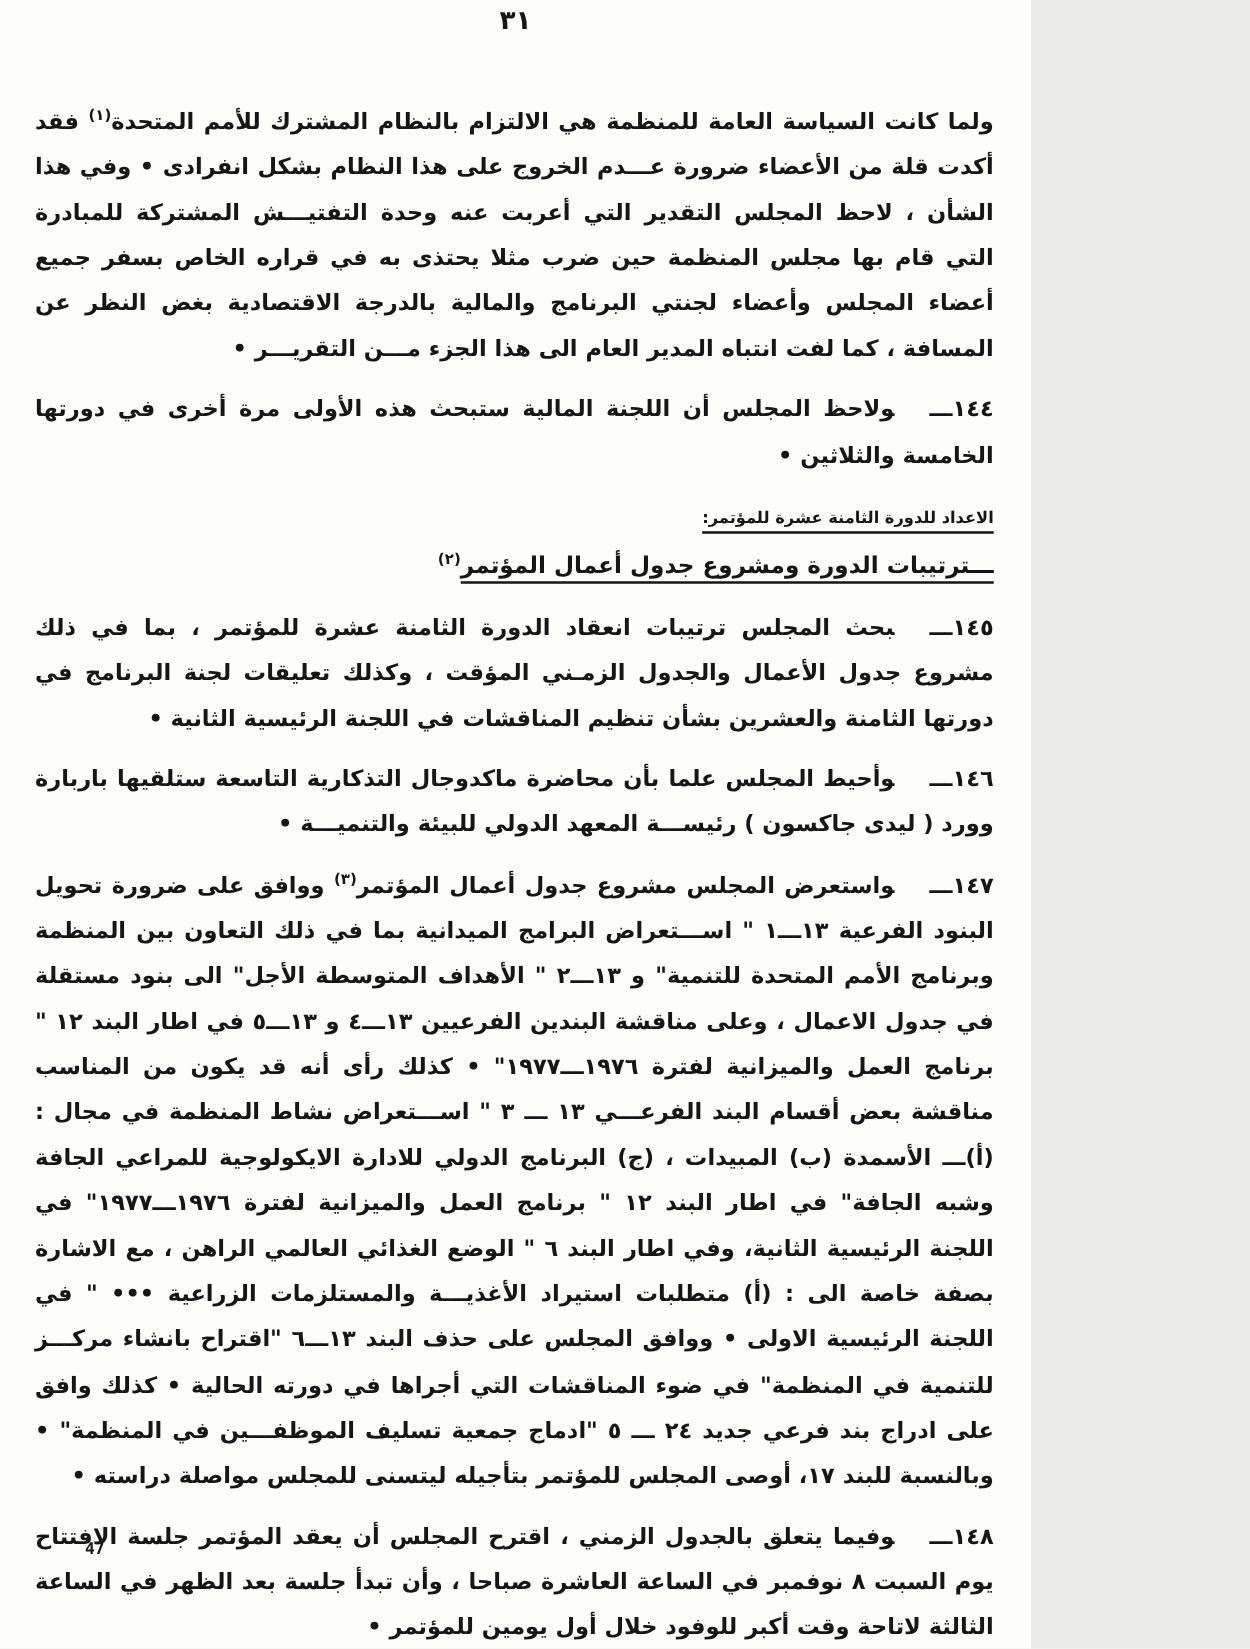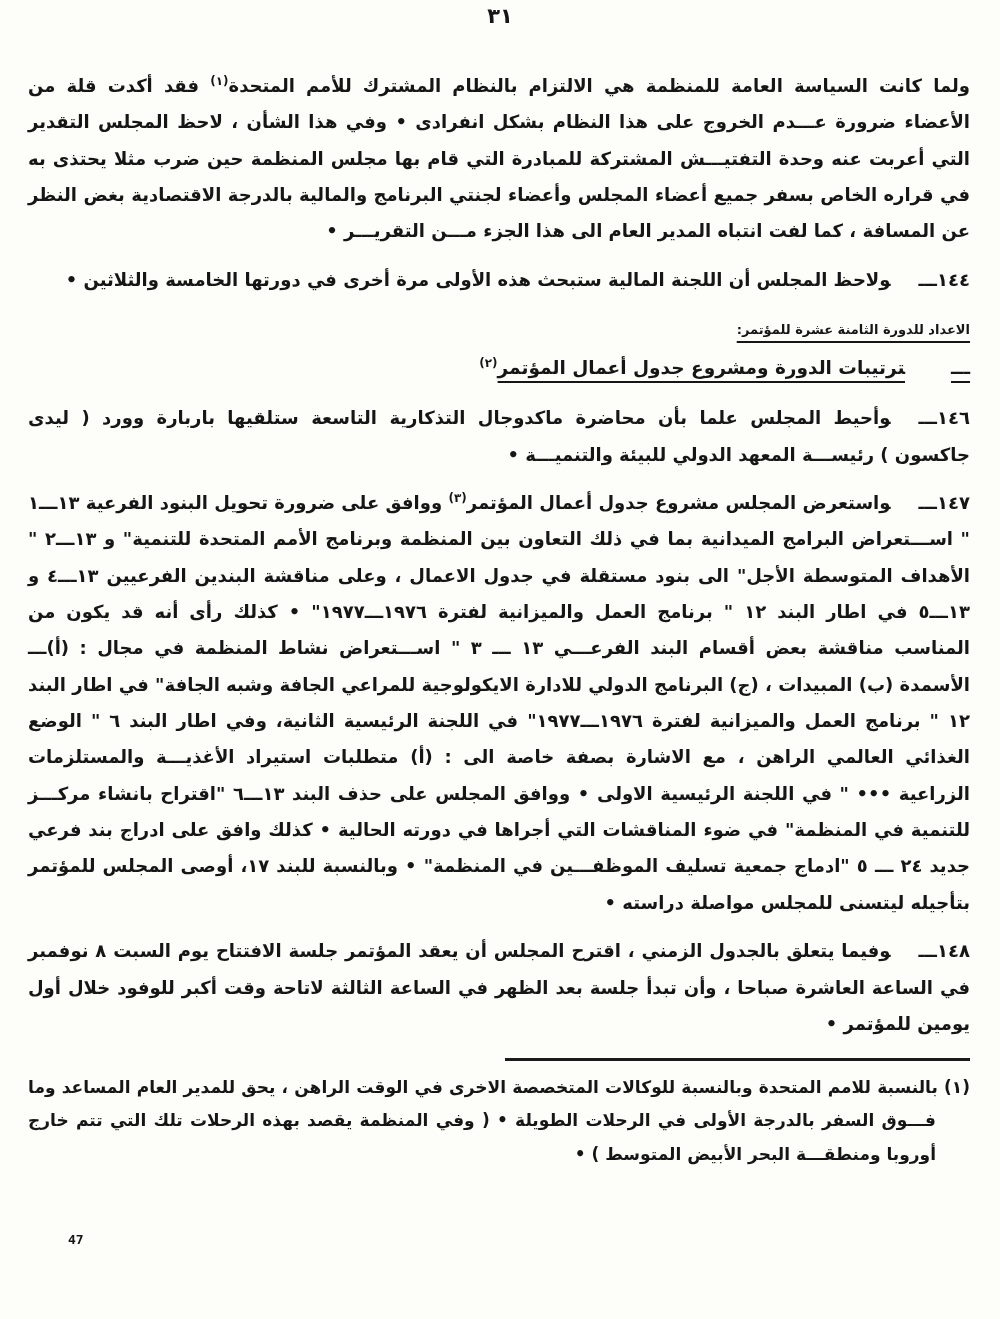--- a/index.html
+++ b/index.html
@@ -3,21 +3,21 @@
 <meta charset="utf-8">
 <style>
   html, body { margin: 0; padding: 0; }
   body {
     width: 1000px;
     background: #e9e9e6;
     font-family: "DejaVu Sans", sans-serif;
   }
   .page {
     position: relative;
-    width: 1000px;
+    width: 825px;
     height: 1319px;
     background: #fdfdfa;
     color: #161616;
     direction: rtl;
     overflow: hidden;
     box-sizing: border-box;
   }
   .content {
     padding: 12px 30px 0 28px;
   }
@@ -28,21 +28,21 @@
     font-weight: 700;
     padding-top: 4px;
   }
   p.body {
     font-size: 18px;
     font-weight: 700;
     line-height: 2.02;
     text-align: justify;
     margin: 0 0 12px 0;
   }
-  p.intro { margin-top: 28px; }
+  p.intro { margin-top: 40px; }
   .num { margin-left: 28px; white-space: nowrap; margin-top: 37px; }
   sup.fnref {
     font-size: 12px;
     font-weight: 700;
     vertical-align: super;
     line-height: 0;
   }
   .section-heading {
     font-size: 13px;
     font-weight: 700;
@@ -51,21 +51,21 @@
   .underlined {
     text-decoration: underline;
     text-decoration-thickness: 2px;
     text-underline-offset: 7px;
   }
   .subitem {
     font-size: 18.5px;
     font-weight: 700;
     margin: 0 0 22px 0;
   }
-  .subitem .dash { margin-left: 46px; }
+  .subitem .dash { }
   .fn-rule {
     width: 465px;
     height: 0;
     border: 0;
     border-top: 3px solid #1b1b1b;
     margin: 16px 0 10px auto;
   }
   p.footnote {
     font-size: 17px;
     font-weight: 700;
@@ -95,20 +95,21 @@
   <div class="content">
 
     <p class="body intro"><span>ولما كانت السياسة العامة للمنظمة هي الالتزام بالنظام المشترك للأمم المتحدة</span><sup class="fnref">(١)</sup> <span>فقد أكدت قلة من الأعضاء ضرورة عـــدم الخروج على هذا النظام بشكل انفرادى • وفي هذا الشأن ، لاحظ المجلس التقدير التي أعربت عنه وحدة التفتيـــش المشتركة للمبادرة التي قام بها مجلس المنظمة حين ضرب مثلا يحتذى به في قراره الخاص بسفر جميع أعضاء المجلس وأعضاء لجنتي البرنامج والمالية بالدرجة الاقتصادية بغض النظر عن المسافة ، كما لفت انتباه المدير العام الى هذا الجزء مـــن التقريـــر •</span></p>
 
     <p class="body"><span class="num">١٤٤ـــ</span><span>ولاحظ المجلس أن اللجنة المالية ستبحث هذه الأولى مرة أخرى في دورتها الخامسة والثلاثين •</span></p>
 
     <div class="section-heading"><span class="underlined">الاعداد للدورة الثامنة عشرة للمؤتمر:</span></div>
 
     <div class="subitem"><span class="dash underlined">ـــ</span><span class="underlined">ترتيبات الدورة ومشروع جدول أعمال المؤتمر</span><sup class="fnref">(٢)</sup></div>
 
+    <p class="body"><span class="num">١٤٥ـــ</span><span>بحث المجلس ترتيبات انعقاد الدورة الثامنة عشرة للمؤتمر ، بما في ذلك مشروع جدول الأعمال والجدول الزمـني المؤقت ، وكذلك تعليقات لجنة البرنامج في دورتها الثامنة والعشرين بشأن تنظيم المناقشات في اللجنة الرئيسية الثانية •</span></p>
 
     <p class="body"><span class="num">١٤٦ـــ</span><span>وأحيط المجلس علما بأن محاضرة ماكدوجال التذكارية التاسعة ستلقيها باربارة وورد ( ليدى جاكسون ) رئيســـة المعهد الدولي للبيئة والتنميـــة •</span></p>
 
     <p class="body"><span class="num">١٤٧ـــ</span><span>واستعرض المجلس مشروع جدول أعمال المؤتمر</span><sup class="fnref">(٣)</sup> <span>ووافق على ضرورة تحويل البنود الفرعية ١٣ـــ١ " اســـتعراض البرامج الميدانية بما في ذلك التعاون بين المنظمة وبرنامج الأمم المتحدة للتنمية" و ١٣ـــ٢ " الأهداف المتوسطة الأجل" الى بنود مستقلة في جدول الاعمال ، وعلى مناقشة البندين الفرعيين ١٣ـــ٤ و ١٣ـــ٥ في اطار البند ١٢ " برنامج العمل والميزانية لفترة ١٩٧٦ـــ١٩٧٧" • كذلك رأى أنه قد يكون من المناسب مناقشة بعض أقسام البند الفرعـــي ١٣ ـــ ٣ " اســـتعراض نشاط المنظمة في مجال : (أ)ـــ الأسمدة (ب) المبيدات ، (ج) البرنامج الدولي للادارة الايكولوجية للمراعي الجافة وشبه الجافة" في اطار البند ١٢ " برنامج العمل والميزانية لفترة ١٩٧٦ـــ١٩٧٧" في اللجنة الرئيسية الثانية، وفي اطار البند ٦ " الوضع الغذائي العالمي الراهن ، مع الاشارة بصفة خاصة الى : (أ) متطلبات استيراد الأغذيـــة والمستلزمات الزراعية ••• " في اللجنة الرئيسية الاولى • ووافق المجلس على حذف البند ١٣ـــ٦ "اقتراح بانشاء مركـــز للتنمية في المنظمة" في ضوء المناقشات التي أجراها في دورته الحالية • كذلك وافق على ادراج بند فرعي جديد ٢٤ ـــ ٥ "ادماج جمعية تسليف الموظفـــين في المنظمة" • وبالنسبة للبند ١٧، أوصى المجلس للمؤتمر بتأجيله ليتسنى للمجلس مواصلة دراسته •</span></p>
 
     <p class="body"><span class="num">١٤٨ـــ</span><span>وفيما يتعلق بالجدول الزمني ، اقترح المجلس أن يعقد المؤتمر جلسة الافتتاح يوم السبت ٨ نوفمبر في الساعة العاشرة صباحا ، وأن تبدأ جلسة بعد الظهر في الساعة الثالثة لاتاحة وقت أكبر للوفود خلال أول يومين للمؤتمر •</span></p>
 
 
     <div class="fn-rule"></div>
 

